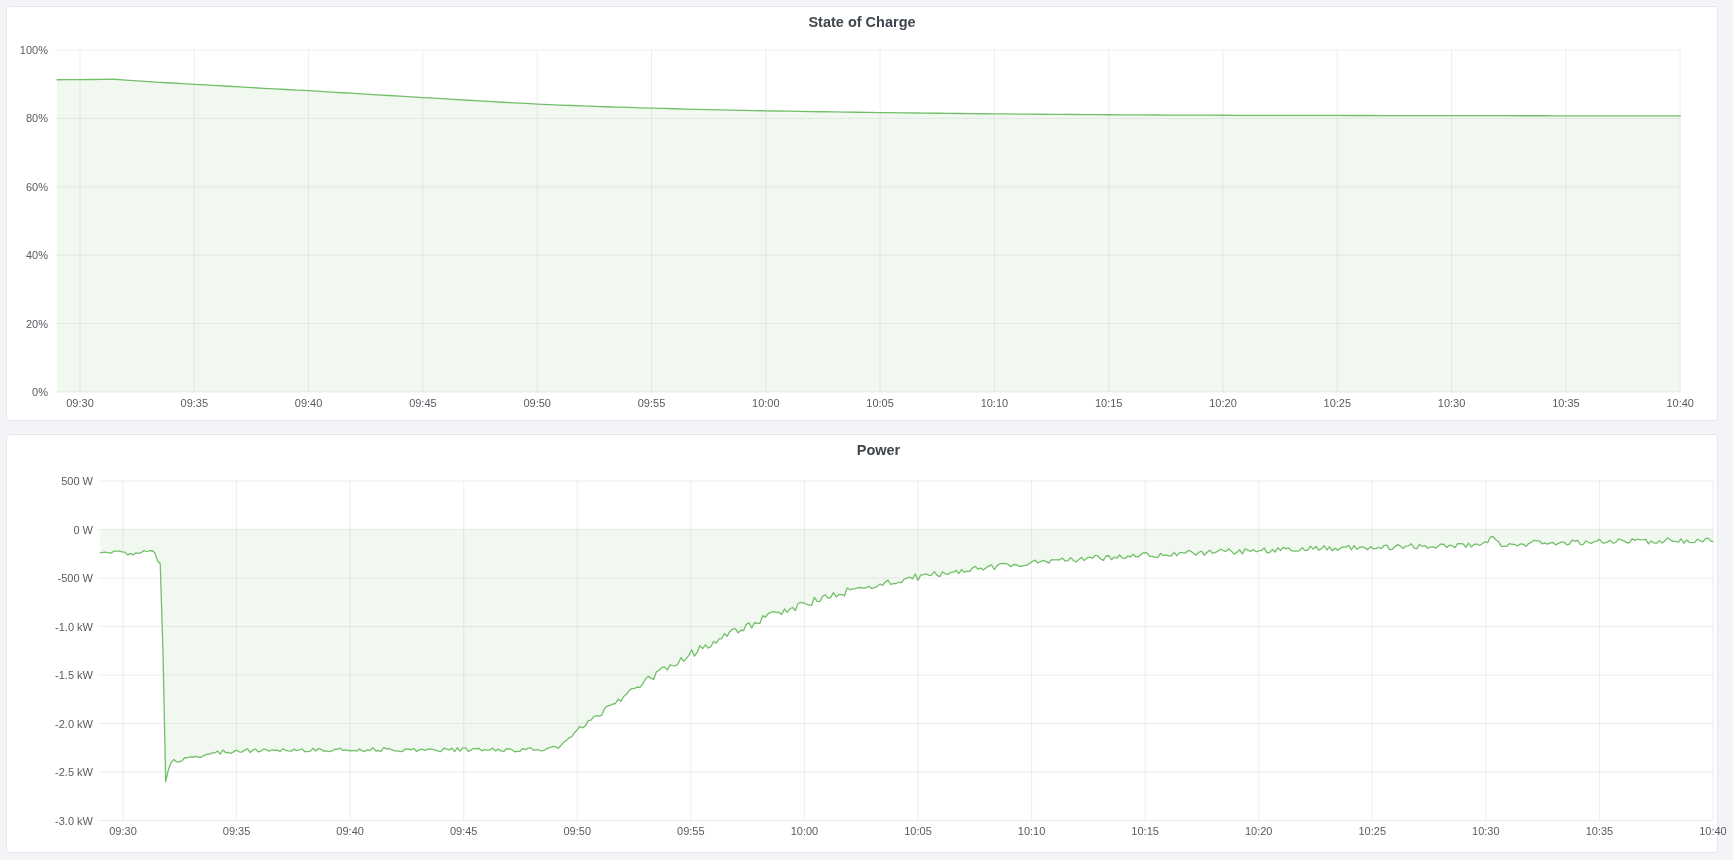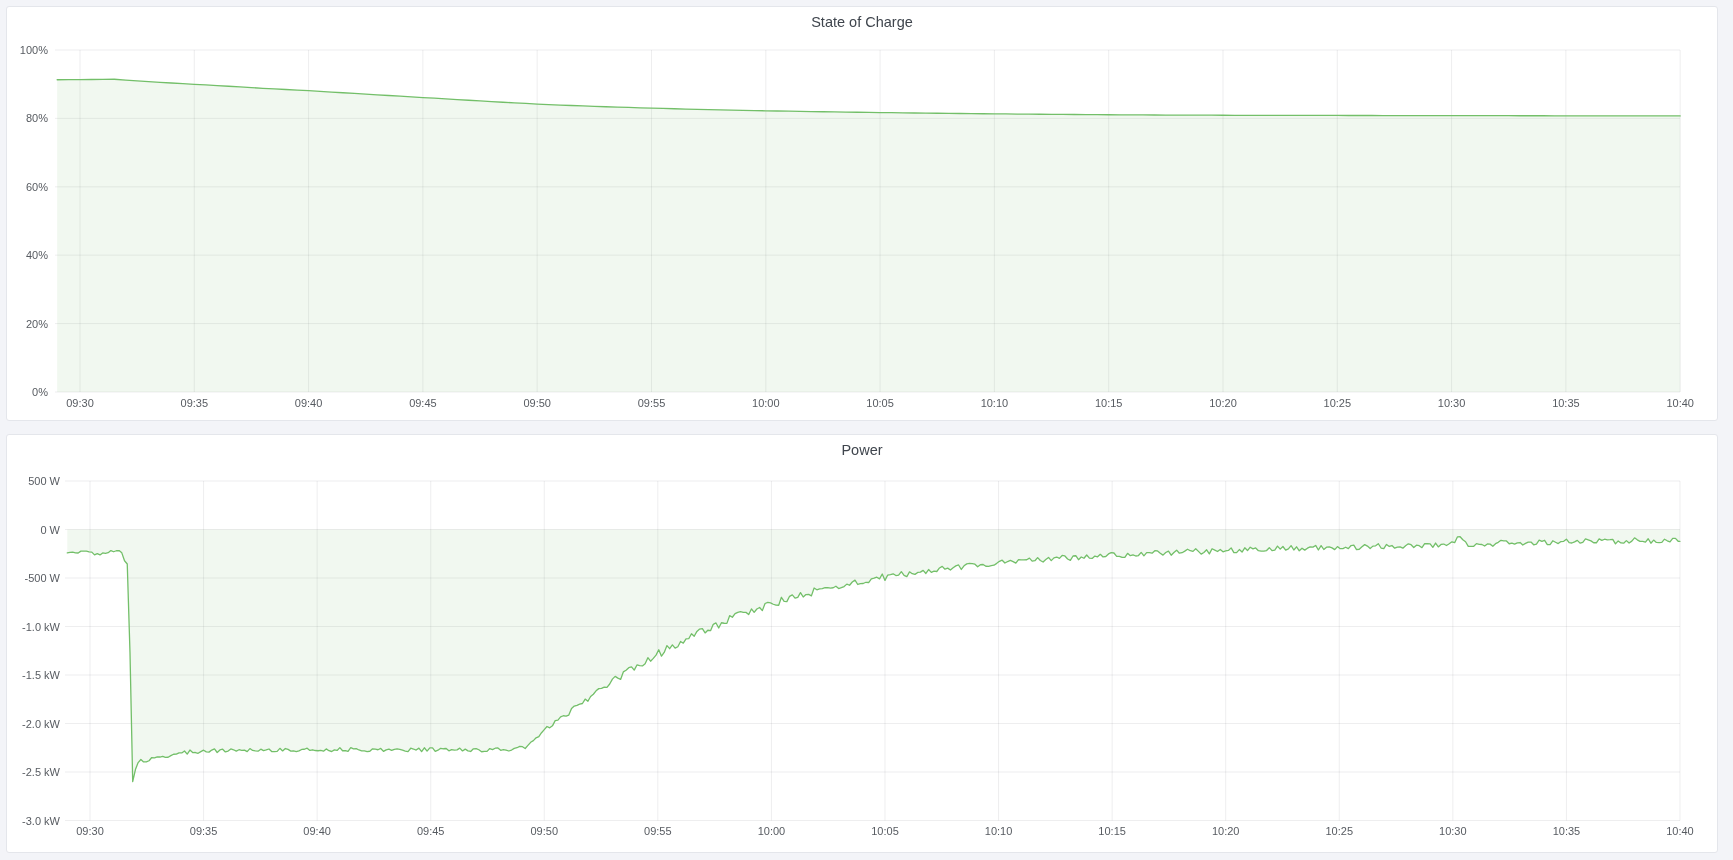--- a/index.html
+++ b/index.html
@@ -10,25 +10,25 @@
     position:relative;
   }
   .panel{
     position:absolute;left:6px;width:1712px;
     background:#ffffff;
     border:1px solid #e4e6eb;
     border-radius:3px;
     box-sizing:border-box;
   }
   .panel--soc{top:6px;height:415px;}
-  .panel--power{top:434px;height:419px;}
+  .panel--power{top:434px;height:419px;padding-left:33px;}
   .panel-title{
     height:28px;line-height:30px;
     text-align:center;
-    font-size:14.5px;font-weight:400;
+    font-size:14.5px;font-weight:700;
     color:#3f454d;
     cursor:pointer;
     user-select:none;
   }
   svg.chart{display:block;}
   svg.chart text{
     font-family:"Liberation Sans",sans-serif;
     font-size:11px;
     fill:#575b61;
   }

